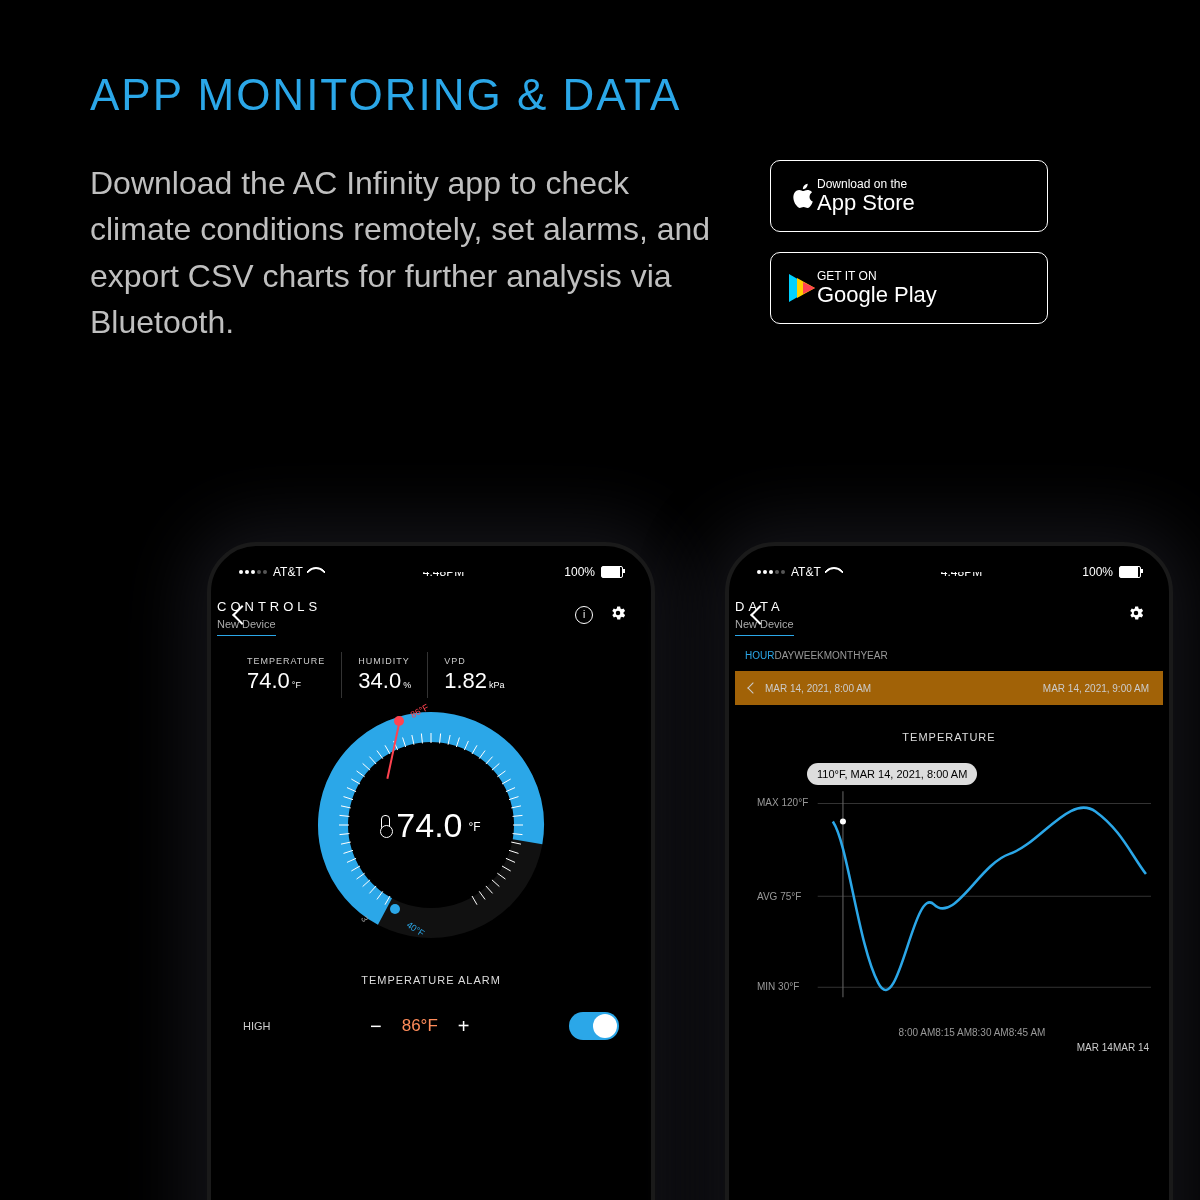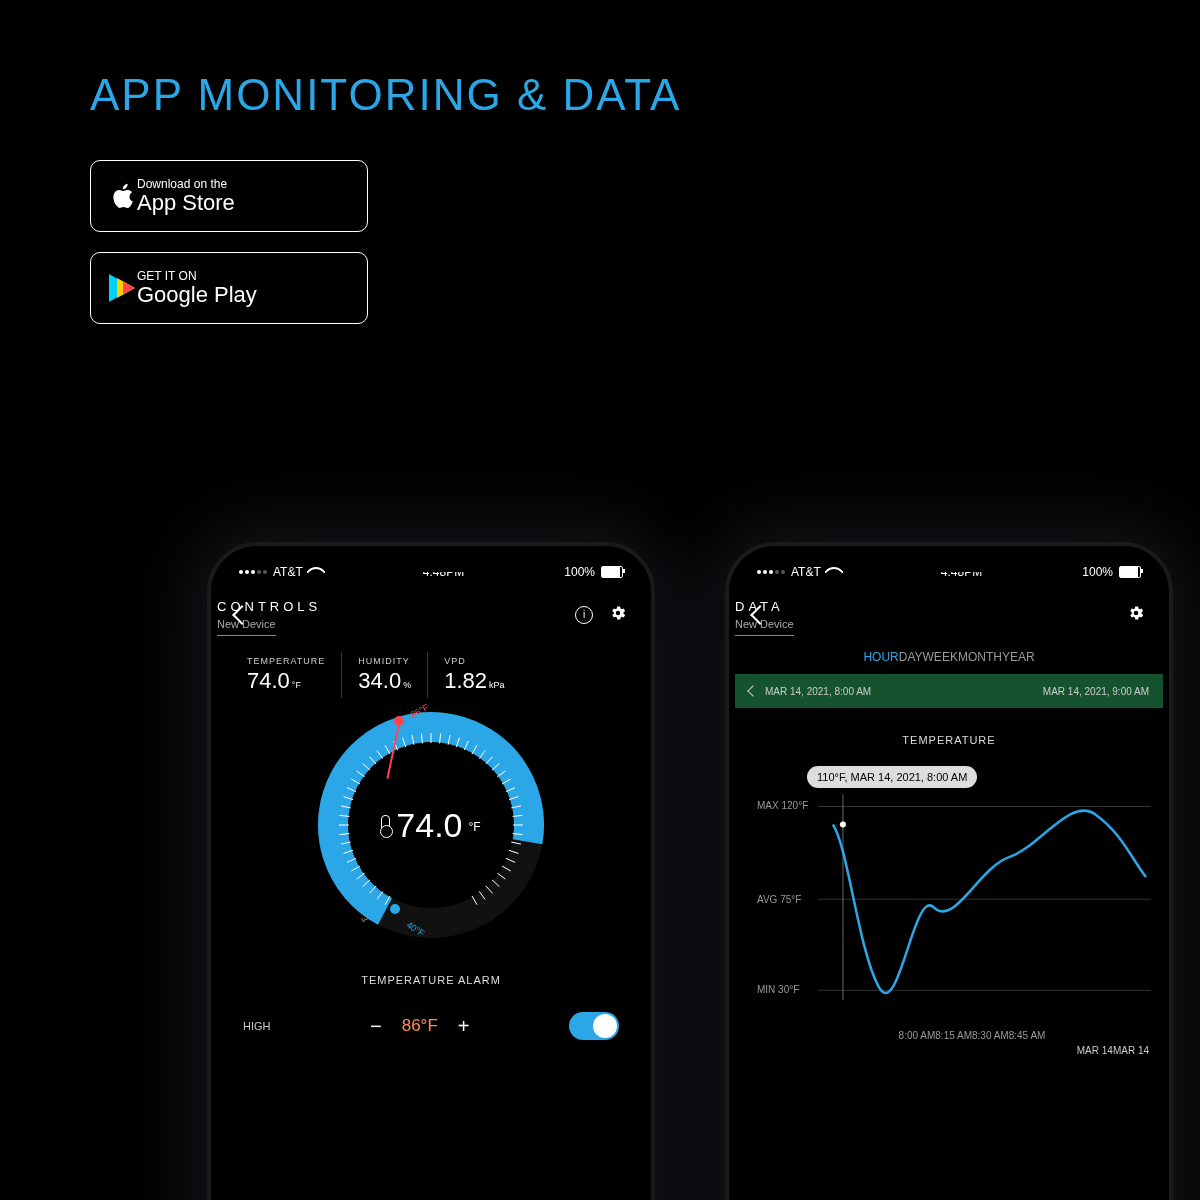--- a/index.html
+++ b/index.html
@@ -69,39 +69,40 @@
   .alarm-title{text-align:center;font-size:11px;letter-spacing:1px;color:#ddd;margin-top:4px}
   .alarm-row{display:flex;align-items:center;justify-content:space-between;padding:26px 26px 0}
   .alarm-row .lab{font-size:11px;color:#ccc}
   .stepper{display:flex;align-items:center;gap:20px;font-size:16px}
   .stepper .v{color:#ff8c5a;font-size:17px}
   .stepper .pm{color:#fff;font-size:20px}
   .toggle{width:50px;height:28px;background:#2ba7e8;border-radius:14px;position:relative}
   .toggle::after{content:"";position:absolute;width:24px;height:24px;background:#fff;border-radius:50%;top:2px;right:2px}
 
   
-  .tabs{display:flex;justify-content:center;padding:6px 10px 10px;font-size:12px;color:#999}
+  .tabs{display:flex;justify-content:flex-start;padding:6px 10px 10px;font-size:10px;color:#999}
   .tabs .tab.active{color:#2ba7e8;font-weight:500}
-  .range-bar{background:#14532d;height:34px;display:flex;align-items:center;justify-content:space-between;padding:0 14px;font-size:10px;color:#ccc}
+  .range-bar{background:#a16207;height:34px;display:flex;align-items:center;justify-content:space-between;padding:0 14px;font-size:10px;color:#ccc}
   .range-bar .rl{display:flex;gap:8px;align-items:center}
   .range-bar .schev{width:7px;height:7px;border-left:1.5px solid #ccc;border-bottom:1.5px solid #ccc;transform:rotate(45deg)}
   .chart-title{text-align:center;font-size:11px;letter-spacing:1px;color:#ddd;margin:26px 0 20px}
   .chart{position:relative;height:260px;margin:0 12px}
   .tooltip{position:absolute;top:0;left:60px;background:#ddd;color:#000;font-size:11px;padding:5px 10px;border-radius:12px}
   .chart-svg{position:absolute;inset:0}
   .ylab{position:absolute;font-size:10px;color:#999;left:10px}
   .xlab-row{display:flex;justify-content:center;padding:4px 24px 0 70px;font-size:10px;color:#999}
   .xlab-row2{display:flex;justify-content:flex-end;padding:4px 14px 0;font-size:10px;color:#ccc}
 </style>
 </head>
 <body>
 
 <div class="page">
   <h1>APP MONITORING &amp; DATA</h1>
   <div class="hero">
+    <div class="descr">Download the AC Infinity app to check climate conditions remotely, set alarms, and export CSV charts for further analysis via Bluetooth.</div>
     <div class="badges">
       <div class="badge">
         <span class="ic">
           <svg viewBox="0 0 24 24" width="28" height="28" fill="#fff">
               <path d="M17.6 12.7c0-2.6 2.1-3.8 2.2-3.9-1.2-1.8-3.1-2-3.7-2-1.6-.2-3.1.9-3.9.9s-2-.9-3.4-.9c-1.7 0-3.3 1-4.2 2.6-1.8 3.1-.5 7.7 1.3 10.2.9 1.2 1.9 2.6 3.2 2.6 1.3-.1 1.8-.8 3.4-.8s2 .8 3.4.8 2.3-1.2 3.1-2.5c1-1.4 1.4-2.8 1.4-2.9-.1 0-2.8-1.1-2.8-4.1zM14.9 4.8c.7-.9 1.2-2.1 1.1-3.3-1 .1-2.3.7-3 1.6-.7.8-1.2 2-1.1 3.2 1.2 0 2.3-.6 3-1.5z"></path>
             </svg>
         </span>
         <span class="txt">
           <small>Download on the</small>
           <strong>App Store</strong>

